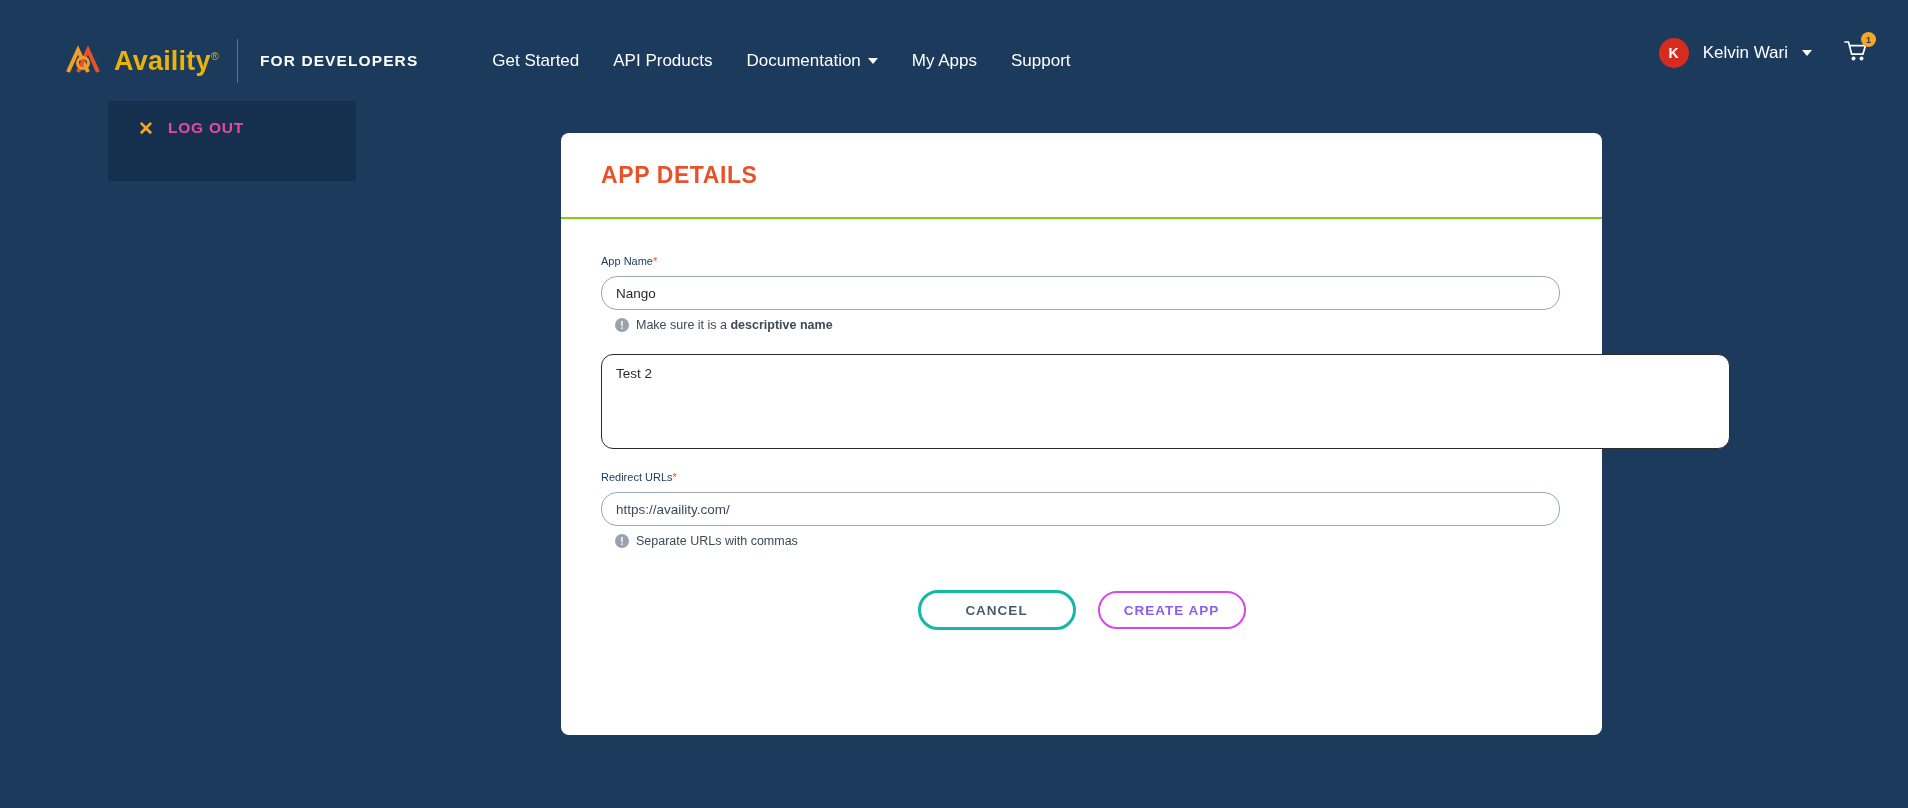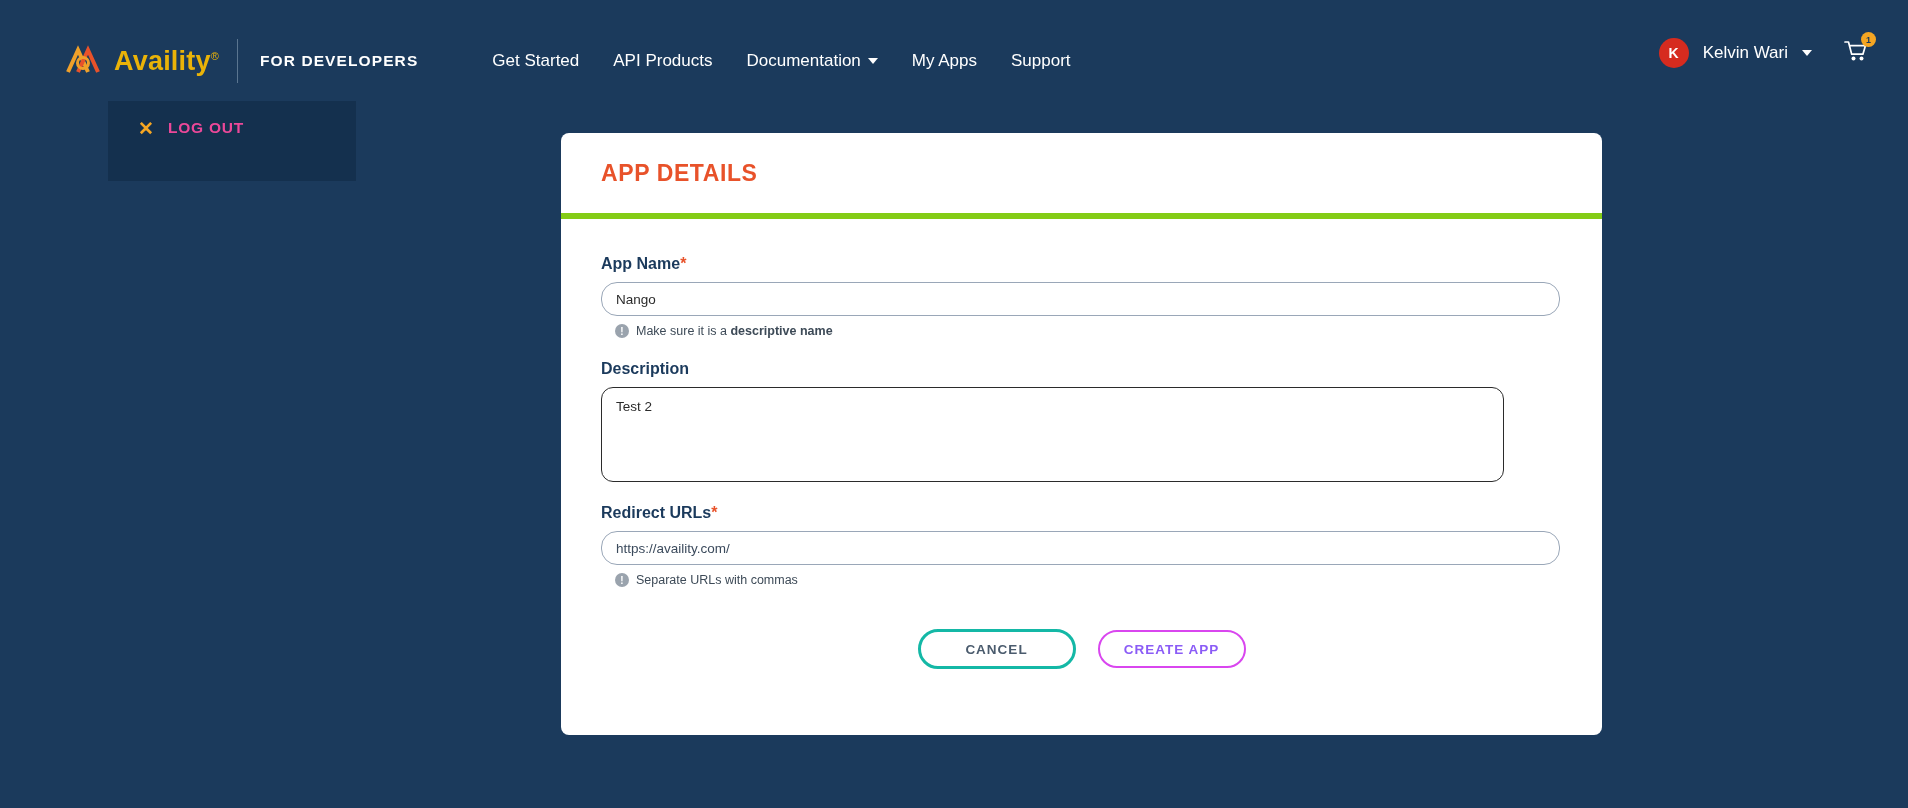--- a/index.html
+++ b/index.html
@@ -97,32 +97,32 @@
 
   
   .card {
     position: absolute; left: 561px; top: 133px;
     width: 1041px; height: 602px;
     background: #ffffff;
     border-radius: 8px;
   }
   .card-header {
     height: 86px;
-    border-bottom: 6px solid #84cc16;
+    border-bottom: 2px solid #84cc16;
     display: flex; align-items: center;
     padding-left: 40px;
   }
   .card-title {
     color: #e8522a; font-size: 23px; font-weight: bold;
     letter-spacing: 0.6px;
   }
   .card-body { padding: 36px 40px 0 40px; }
 
   .field-label {
-    color: #1b3a5c; font-size: 16px; font-weight: bold;
+    color: #1b3a5c; font-size: 11px; font-weight: normal;
     margin-bottom: 9px;
   }
   .req { color: #e8522a; }
 
   .text-input {
     width: 959px; height: 30px;
     border: 1px solid #9aa7b8; border-radius: 16px;
     padding: 16px 14px;
     font-family: "Liberation Sans", sans-serif;
     font-size: 13.5px; color: #2b2b2b;
@@ -139,21 +139,21 @@
     width: 14px; height: 14px; border-radius: 50%;
     background: #9aa3ad; color: #ffffff;
     font-size: 10px; font-weight: bold;
     display: flex; align-items: center; justify-content: center;
   }
   .hint b { font-weight: bold; }
 
   .spacer-20 { height: 22px; }
 
   .textarea {
-    width: 903px; height: 95px;
+    width: 1129px; height: 95px;
     border: 1px solid #2b2b2b; border-radius: 12px;
     padding: 11px 14px;
     font-family: "Liberation Sans", sans-serif;
     font-size: 13.5px; color: #2b2b2b;
     resize: none; outline: none;
     display: block;
   }
 
   .btn-row {
     display: flex; justify-content: center; align-items: center;
@@ -250,23 +250,20 @@
       </div>
       <input class="text-input" type="text" value="Nango" style="">
       <div class="hint">
         <span class="hint-icon">!</span>
         <span><span>Make sure it is a </span><b>descriptive name</b></span>
       </div>
 
       <div class="spacer-20"></div>
 
       
-      <div class="field-label">
-        <span>Description</span>
-      </div>
       <textarea class="textarea" placeholder="Description" style="">Test 2</textarea>
 
       <div class="spacer-20"></div>
 
       
       <div class="field-label">
         <span>Redirect URLs</span><span class="req">*</span>
       </div>
       <input class="text-input url" type="text" value="https://availity.com/" style="">
       <div class="hint">

